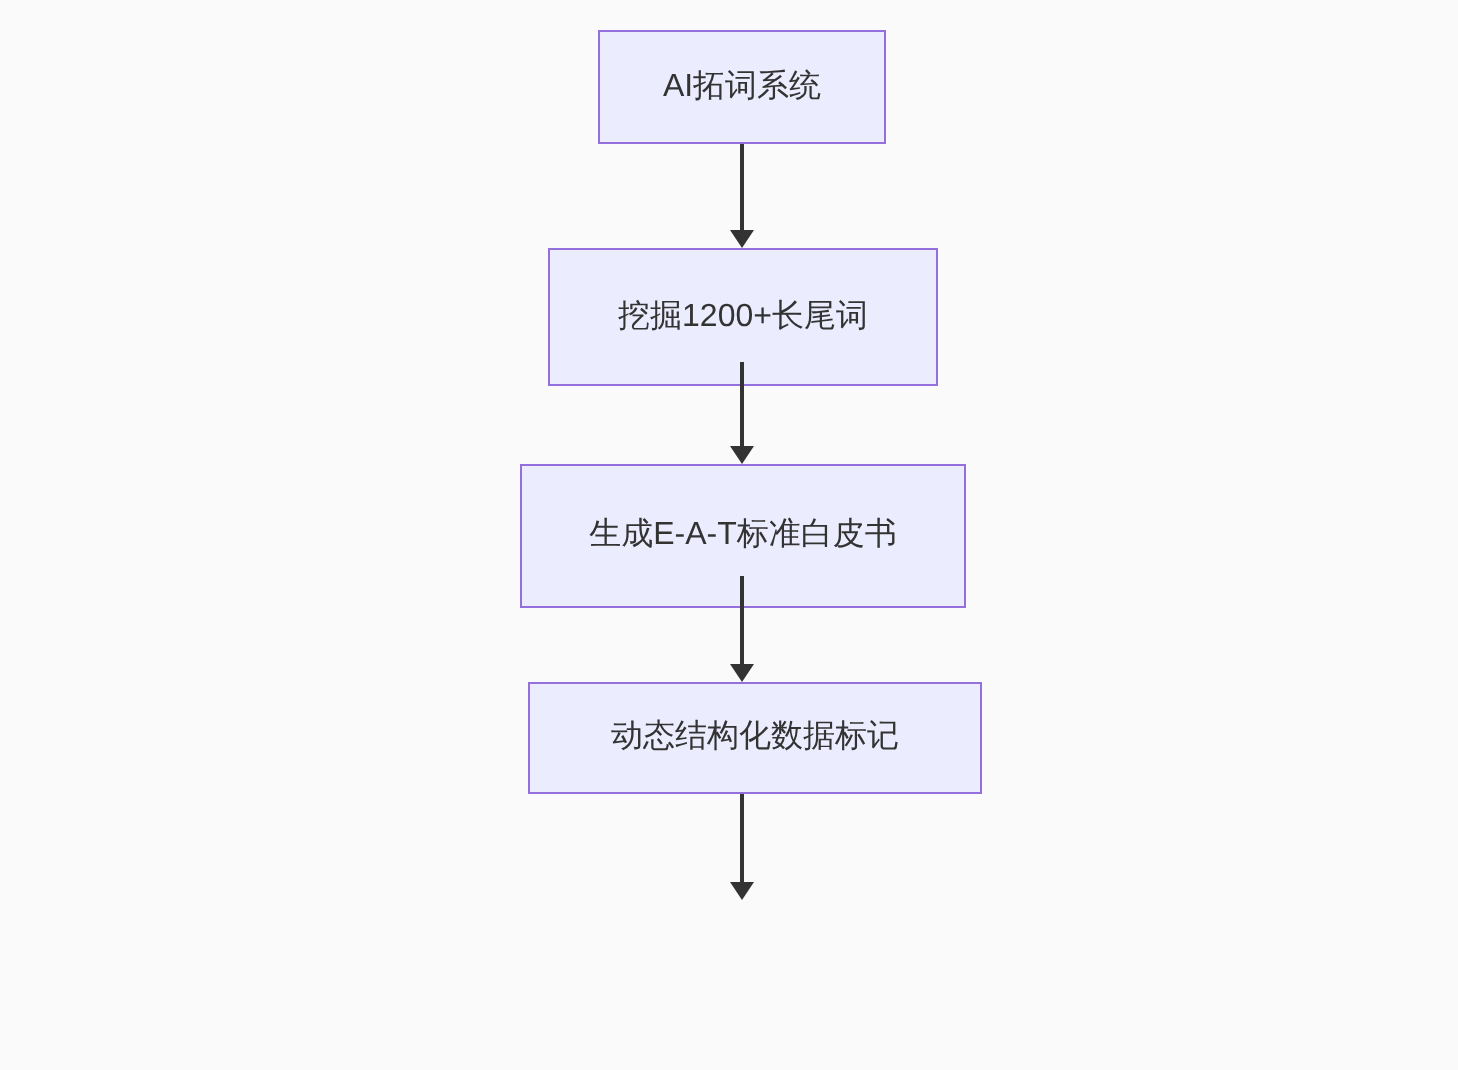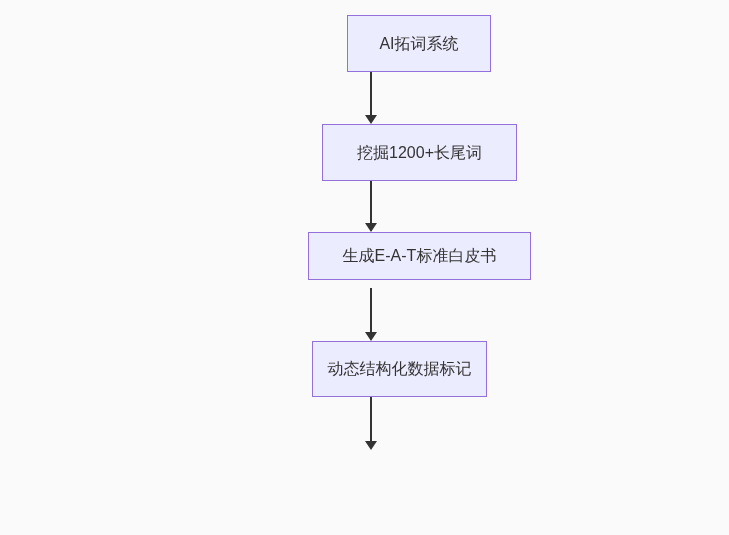--- a/index.html
+++ b/index.html
@@ -23,27 +23,26 @@
     display: flex;
     align-items: center;
     justify-content: center;
     background: var(--node-fill, #ECECFF);
     border: 1px solid var(--node-border, #9370DB);
     color: var(--text, #333333);
     font-size: 16px;
     line-height: 1;
     white-space: nowrap;
     text-align: center;
-    margin-left: 48px;
   }
   
   .n1 { left: 299px; top: 15px;  width: 144px; height: 57px; }
-  .n2 { left: 274px; top: 124px; width: 195px; height: 57px; }
-  .n3 { left: 260px; top: 232px; width: 223px; height: 48px; }
-  .n4 { left: 264px; top: 341px; width: 175px; height: 56px; }
+  .n2 { left: 274px; top: 124px; width: 195px; height: 69px; }
+  .n3 { left: 260px; top: 232px; width: 223px; height: 72px; }
+  .n4 { left: 264px; top: 341px; width: 227px; height: 56px; }
   .n5 { left: 256px; top: 450px; width: 231px; height: 57px; }
 
   .edge {
     position: absolute;
     left: 365px;          
     width: 12px;
     display: flex;
     flex-direction: column;
     align-items: center;
   }

